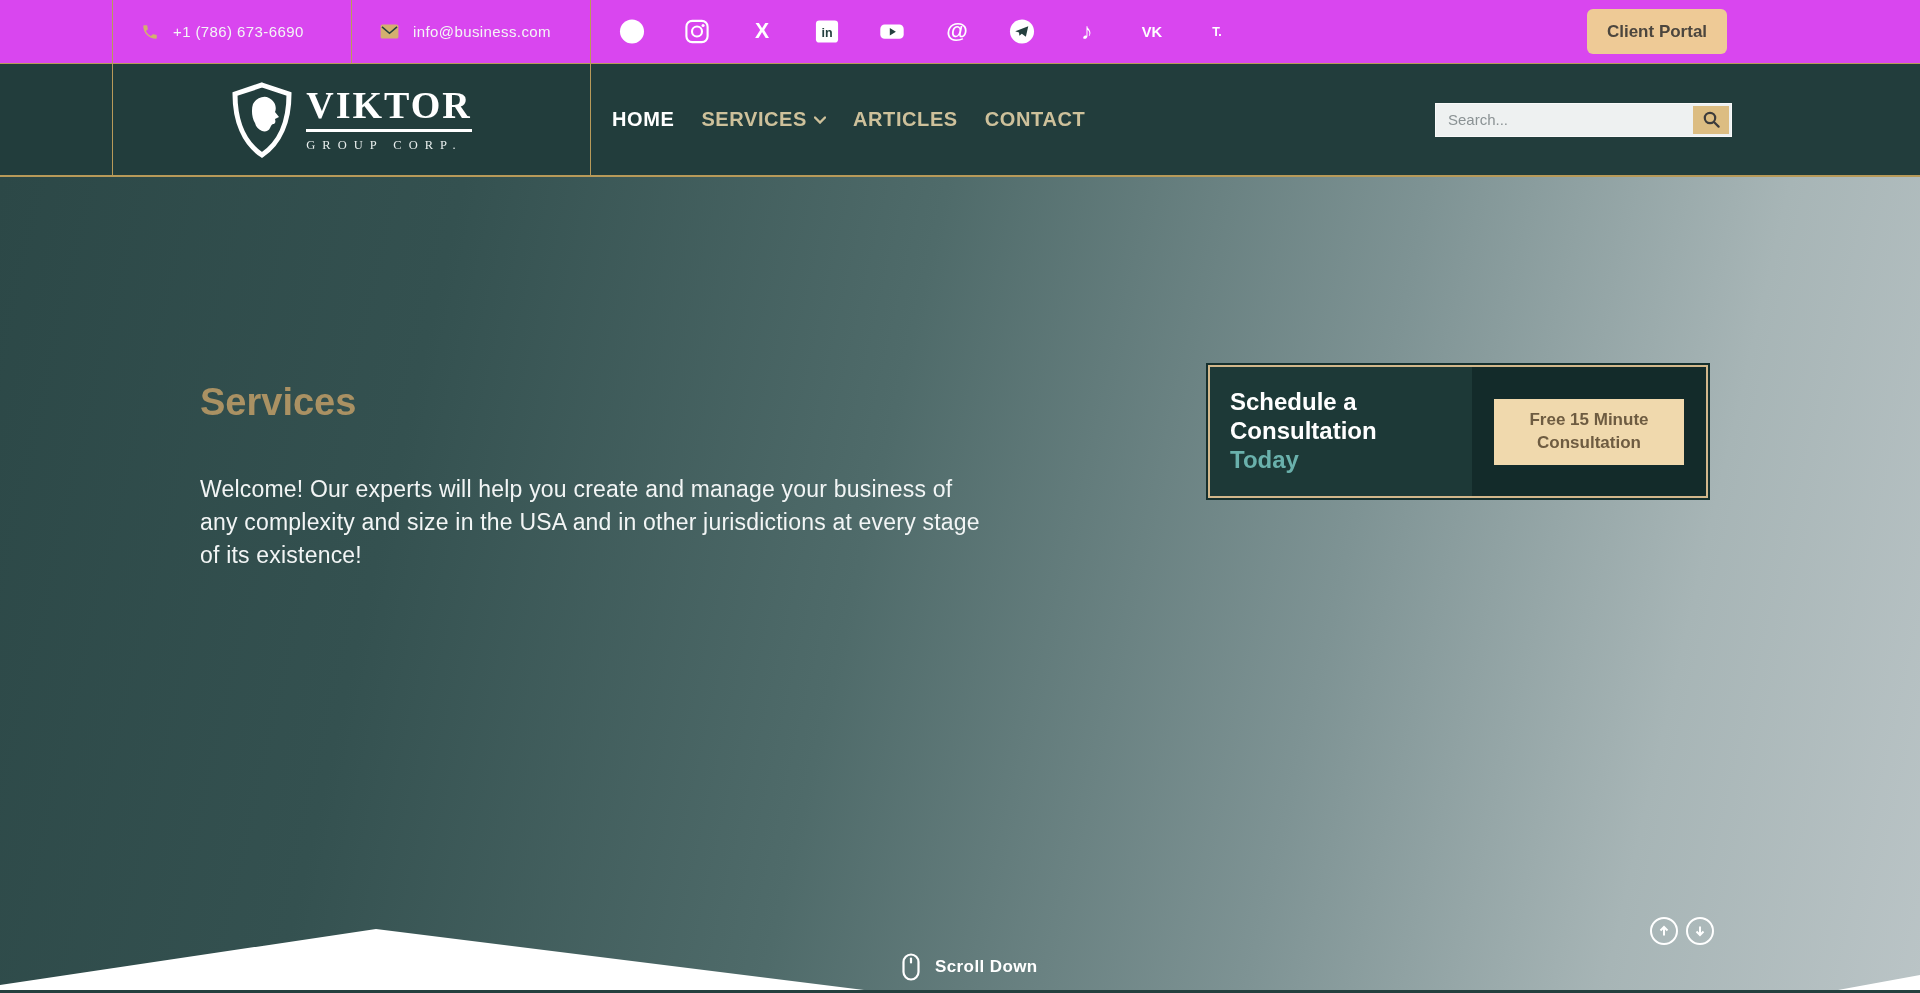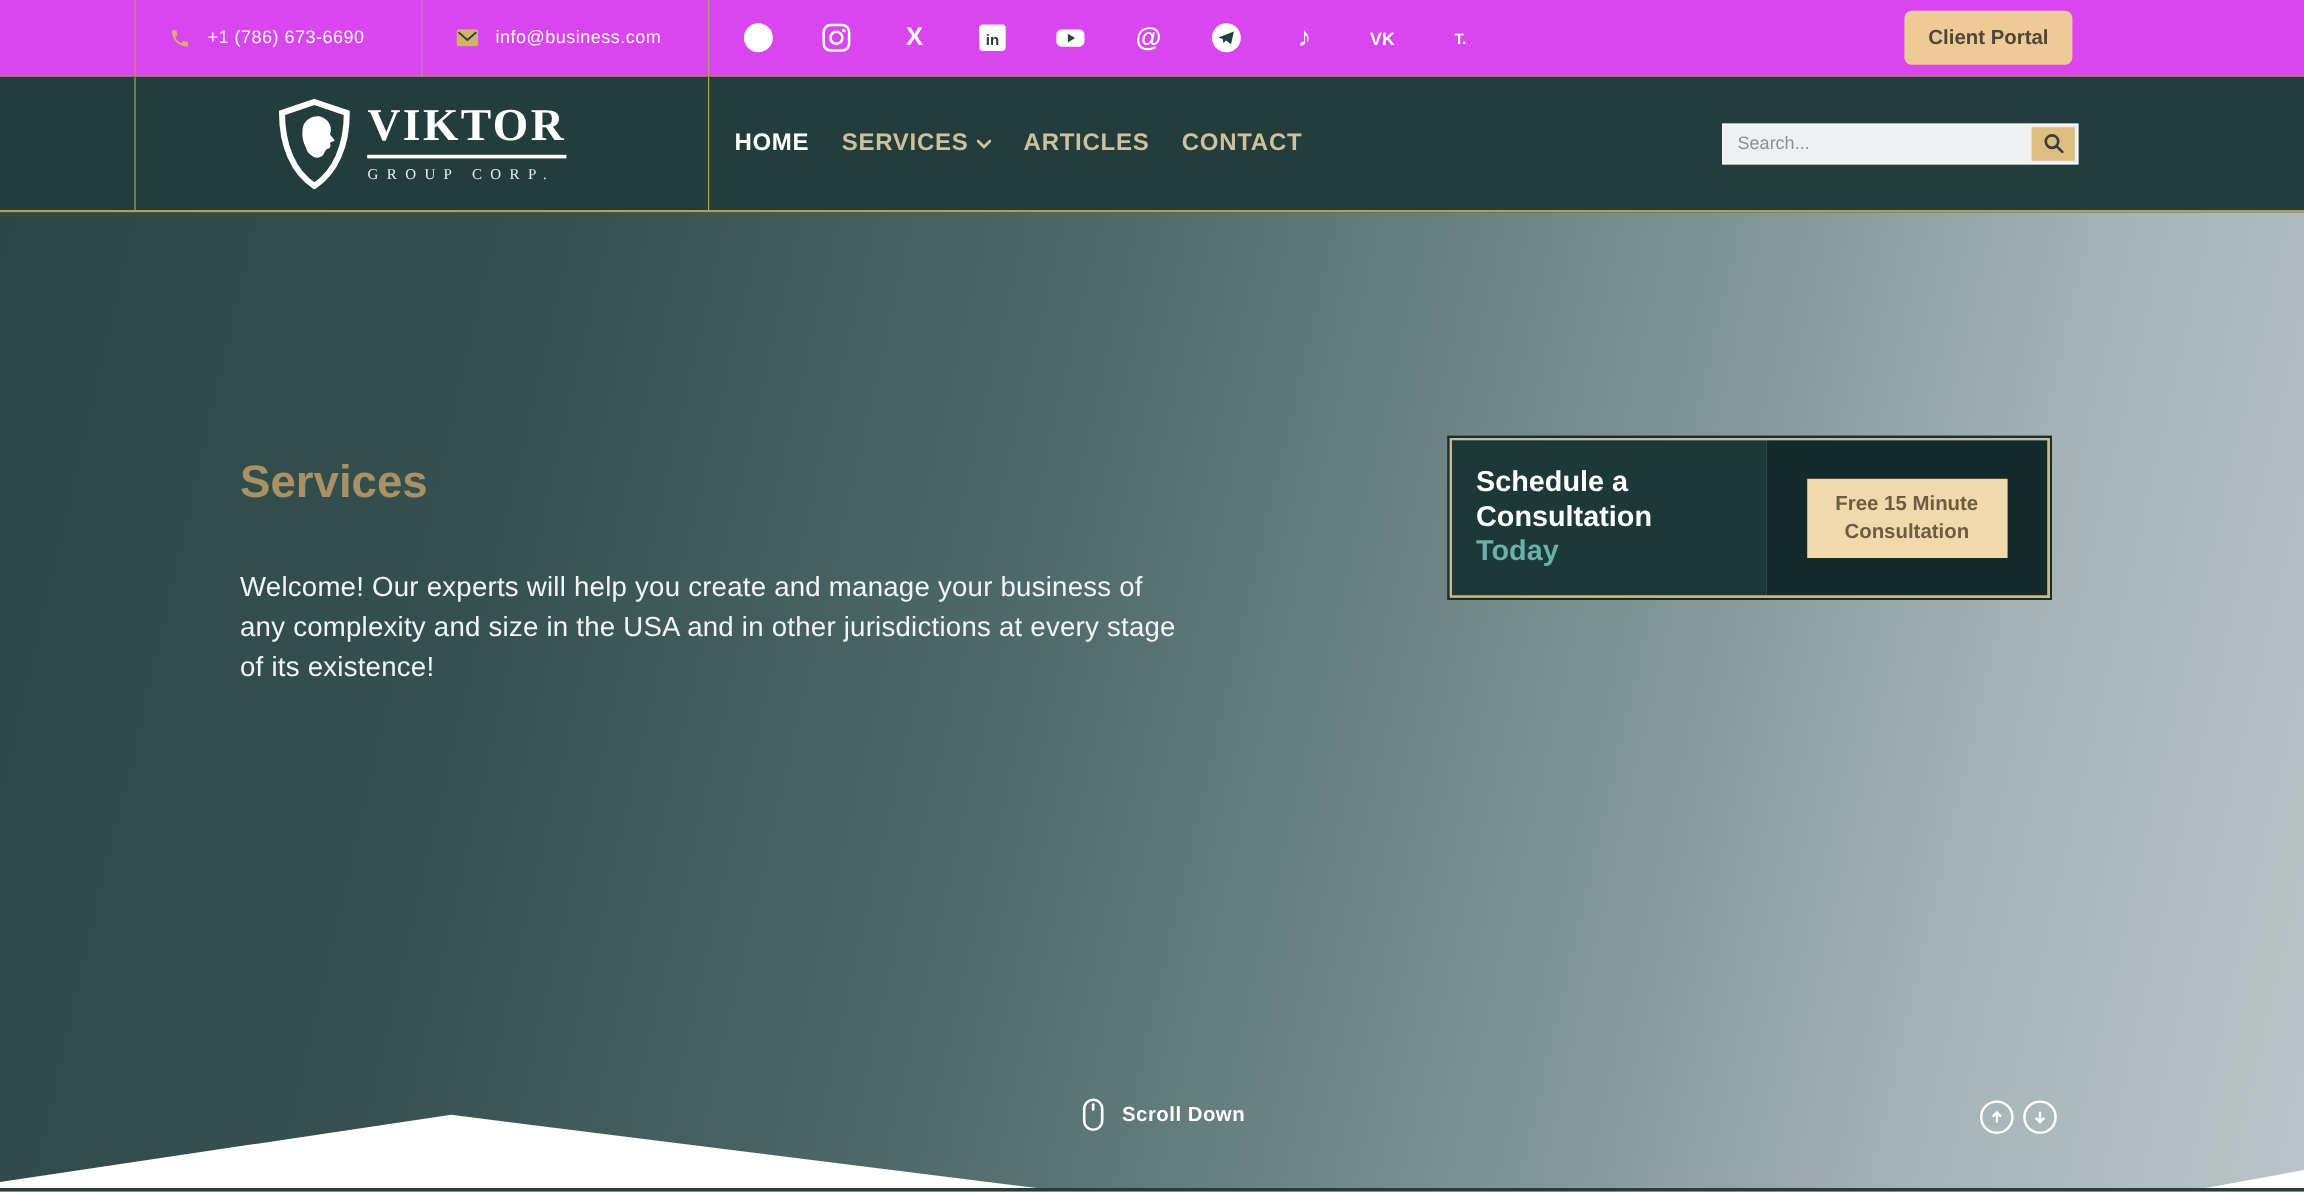--- a/index.html
+++ b/index.html
@@ -37,24 +37,24 @@
   .hero-title { margin-top:8px; color:#ffffff; font-size:52px; font-weight:700; line-height:1.12; letter-spacing:.2px; }
   .hero-title span { display:block; }
   .hero-desc { margin-top:48px; width:790px; color:#f2f5f5; font-size:23px; font-weight:400; line-height:1.45; letter-spacing:.2px; }
 
   
   .consult-card { position:absolute; left:1208px; top:188px; width:500px; height:133px; border:2px solid #d2b78b; box-shadow:0 0 0 2px #16302e; display:flex; }
   .consult-left { flex:1; background:#1d3937; display:flex; flex-direction:column; justify-content:center; padding-left:20px; }
   .consult-left .line { color:#fff; font-size:24px; font-weight:700; line-height:1.2; }
   .consult-left .hl { color:#6ab1ac; font-size:24px; font-weight:700; line-height:1.2; }
   .consult-right { width:234px; background:#132b2a; display:flex; align-items:center; justify-content:center; }
-  .consult-btn { width:167px; height:66px; background:#f0d9ad; border:none; color:#6e5c41; font-size:17px; font-weight:600; line-height:1.3; text-align:center; padding:0 16px; cursor:pointer; font-family:"Liberation Sans", sans-serif; }
-
-  
-  .scroll-down { position:absolute; left:902px; top:738px; display:flex; align-items:center; gap:15px; cursor:pointer; }
+  .consult-btn { width:190px; height:66px; background:#f0d9ad; border:none; color:#6e5c41; font-size:17px; font-weight:600; line-height:1.3; text-align:center; padding:0 16px; cursor:pointer; font-family:"Liberation Sans", sans-serif; }
+
+  
+  .scroll-down { position:absolute; left:902px; top:776px; display:flex; align-items:center; gap:15px; cursor:pointer; }
   .scroll-down .label { color:#fff; font-size:17px; font-weight:700; letter-spacing:.4px; }
   .pager { position:absolute; left:1650px; top:740px; display:flex; gap:8px; }
   .pager .circle-btn { width:28px; height:28px; border:2px solid #fff; border-radius:50%; background:transparent; color:#fff; display:flex; align-items:center; justify-content:center; font-size:14px; font-weight:700; cursor:pointer; line-height:1; font-family:"DejaVu Sans", sans-serif; }
 
   .bottom-shape { position:absolute; left:0; bottom:0; width:1920px; height:70px; display:block; }
 
   .ic-txt { font-family:"Liberation Sans", sans-serif; font-weight:700; fill:#fff; }
 </style>
 </head>
 <body>

